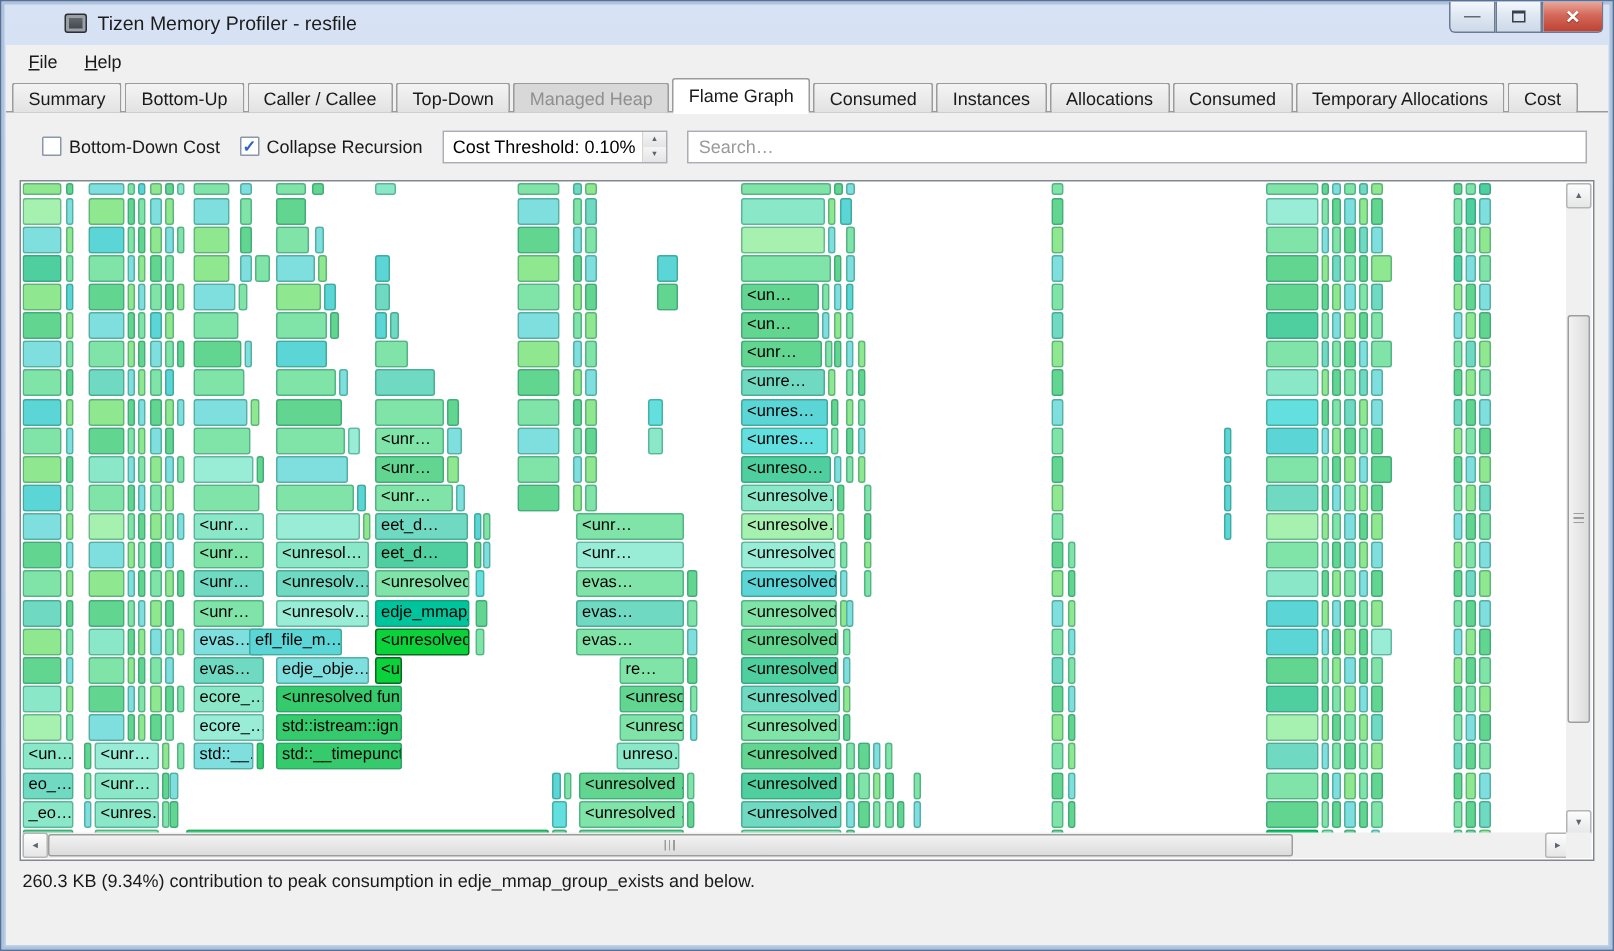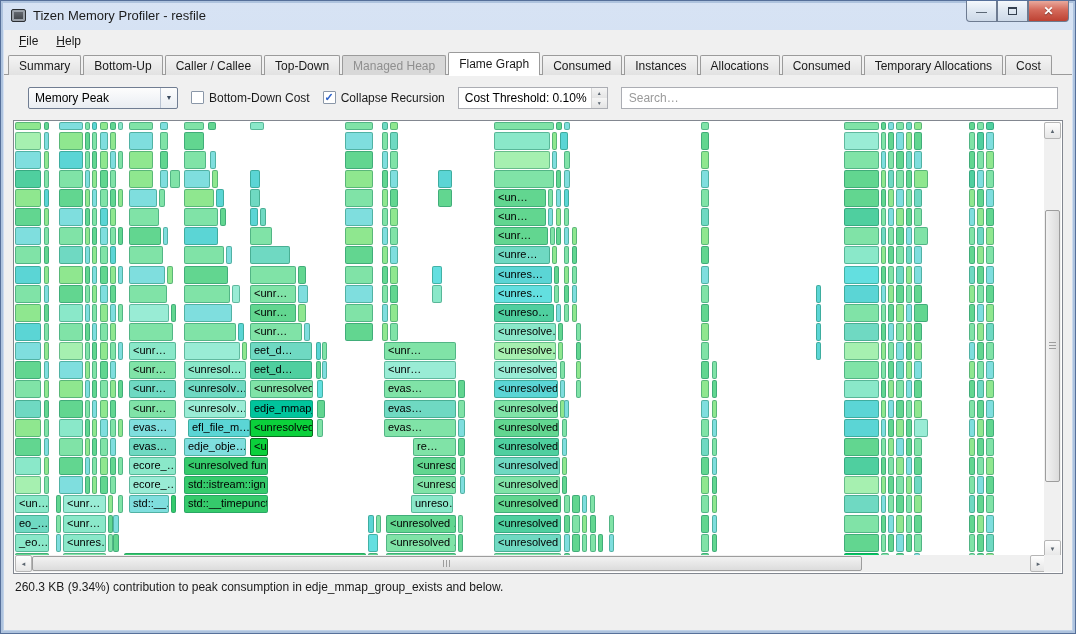--- a/index.html
+++ b/index.html
@@ -1,21 +1,21 @@
 <!DOCTYPE html>
 <html><head>
 <meta charset="utf-8">
 <style>
   * { margin:0; padding:0; box-sizing:border-box; }
   html,body { width:1076px; height:634px; font-family:"Liberation Sans", sans-serif; }
   .window { width:1076px; height:634px; background:linear-gradient(#d7e3f4,#c0d2e8);
     border:1px solid #56709a; position:relative; overflow:hidden;
     box-shadow:inset 0 0 0 2px #aec3de; }
   
-  .titlebar { height:29px; padding:0 6px 0 10px; display:flex; align-items:center; }
+  .titlebar { height:29px; padding:0 6px 0 10px; display:flex; align-items:center;margin-left:32px; }
   .app-icon { width:15px; height:13px; background:linear-gradient(#6b6f76,#3c4046);
     border:1px solid #2c2f33; border-radius:2px; margin-right:7px;
     box-shadow:inset 0 0 0 2px #9aa0a8; }
   .title-text { font-size:13px; color:#1c1c1c; }
   .win-buttons { margin-left:auto; display:flex; margin-top:-8px; }
   .win-btn { width:31px; height:21px; border:1px solid #6d7b91; border-top:none;
     background:linear-gradient(#f4f8fc,#dfe8f2 45%,#cdd9e8); display:flex; align-items:center;
     justify-content:center; font-size:11px; color:#34404f; }
   .win-btn.min { border-radius:0 0 0 4px; }
   .win-btn.close { width:41px; border-radius:0 0 4px 0;
@@ -122,24 +122,20 @@
         <div class="tab active">Flame Graph</div>
         <div class="tab">Consumed</div>
         <div class="tab">Instances</div>
         <div class="tab">Allocations</div>
         <div class="tab">Consumed</div>
         <div class="tab">Temporary Allocations</div>
         <div class="tab">Cost</div>
       </div>
 
     <div class="toolbar">
-      <div class="combo">
-        <span>Memory Peak</span>
-        <span class="combo-arrow">▼</span>
-      </div>
       <div class="chk">
         <span class="chk-box"></span>
         <span>Bottom-Down Cost</span>
       </div>
       <div class="chk">
         <span class="chk-box">✓</span>
         <span>Collapse Recursion</span>
       </div>
       <div class="spin">
         <span class="spin-text">Cost Threshold: 0.10%</span>
@@ -621,21 +617,21 @@
           <div class="fb" style="left: 971px; top: 277.6px; width: 8px; height: 18px; background: rgb(127, 222, 222);"></div>
           <div class="fb" style="left: 0px; top: 296.7px; width: 26px; height: 18px; background: rgb(143, 231, 143);"></div>
           <div class="fb" style="left: 29px; top: 296.7px; width: 4px; height: 18px; background: rgb(128, 227, 167);"></div>
           <div class="fb" style="left: 44px; top: 296.7px; width: 24px; height: 18px; background: rgb(138, 232, 201);"></div>
           <div class="fb" style="left: 70px; top: 296.7px; width: 4px; height: 18px; background: rgb(98, 214, 144);"></div>
           <div class="fb" style="left: 77px; top: 296.7px; width: 4px; height: 18px; background: rgb(143, 231, 143);"></div>
           <div class="fb" style="left: 85px; top: 296.7px; width: 8px; height: 18px; background: rgb(127, 222, 222);"></div>
           <div class="fb" style="left: 95px; top: 296.7px; width: 6px; height: 18px; background: rgb(128, 227, 167);"></div>
           <div class="fb" style="left: 103px; top: 296.7px; width: 5px; height: 18px; background: rgb(143, 231, 143);"></div>
           <div class="fb" style="left: 114px; top: 296.7px; width: 47px; height: 18px; background: rgb(127, 222, 222);">evas…</div>
-          <div class="fb" style="left: 173px; top: 296.7px; width: 62px; height: 18px; background: rgb(91, 213, 213);">efl_file_m…</div>
+          <div class="fb" style="left: 151px; top: 296.7px; width: 62px; height: 18px; background: rgb(91, 213, 213);">efl_file_m…</div>
           <div class="fb sel" style="left: 235px; top: 296.7px; width: 63px; height: 18px; background: rgb(11, 209, 59);">&lt;unresolved f</div>
           <div class="fb" style="left: 302px; top: 296.7px; width: 6px; height: 18px; background: rgb(128, 227, 167);"></div>
           <div class="fb" style="left: 369px; top: 296.7px; width: 72px; height: 18px; background: rgb(128, 227, 167);">evas…</div>
           <div class="fb" style="left: 443px; top: 296.7px; width: 7px; height: 18px; background: rgb(127, 222, 222);"></div>
           <div class="fb" style="left: 479px; top: 296.7px; width: 65px; height: 18px; background: rgb(98, 214, 144);">&lt;unresolved f…</div>
           <div class="fb" style="left: 547px; top: 296.7px; width: 4px; height: 18px; background: rgb(128, 227, 167);"></div>
           <div class="fb" style="left: 686px; top: 296.7px; width: 8px; height: 18px; background: rgb(128, 227, 167);"></div>
           <div class="fb" style="left: 697px; top: 296.7px; width: 4px; height: 18px; background: rgb(127, 222, 222);"></div>
           <div class="fb" style="left: 829px; top: 296.7px; width: 35px; height: 18px; background: rgb(91, 213, 213);"></div>
           <div class="fb" style="left: 866px; top: 296.7px; width: 5px; height: 18px; background: rgb(127, 222, 222);"></div>

